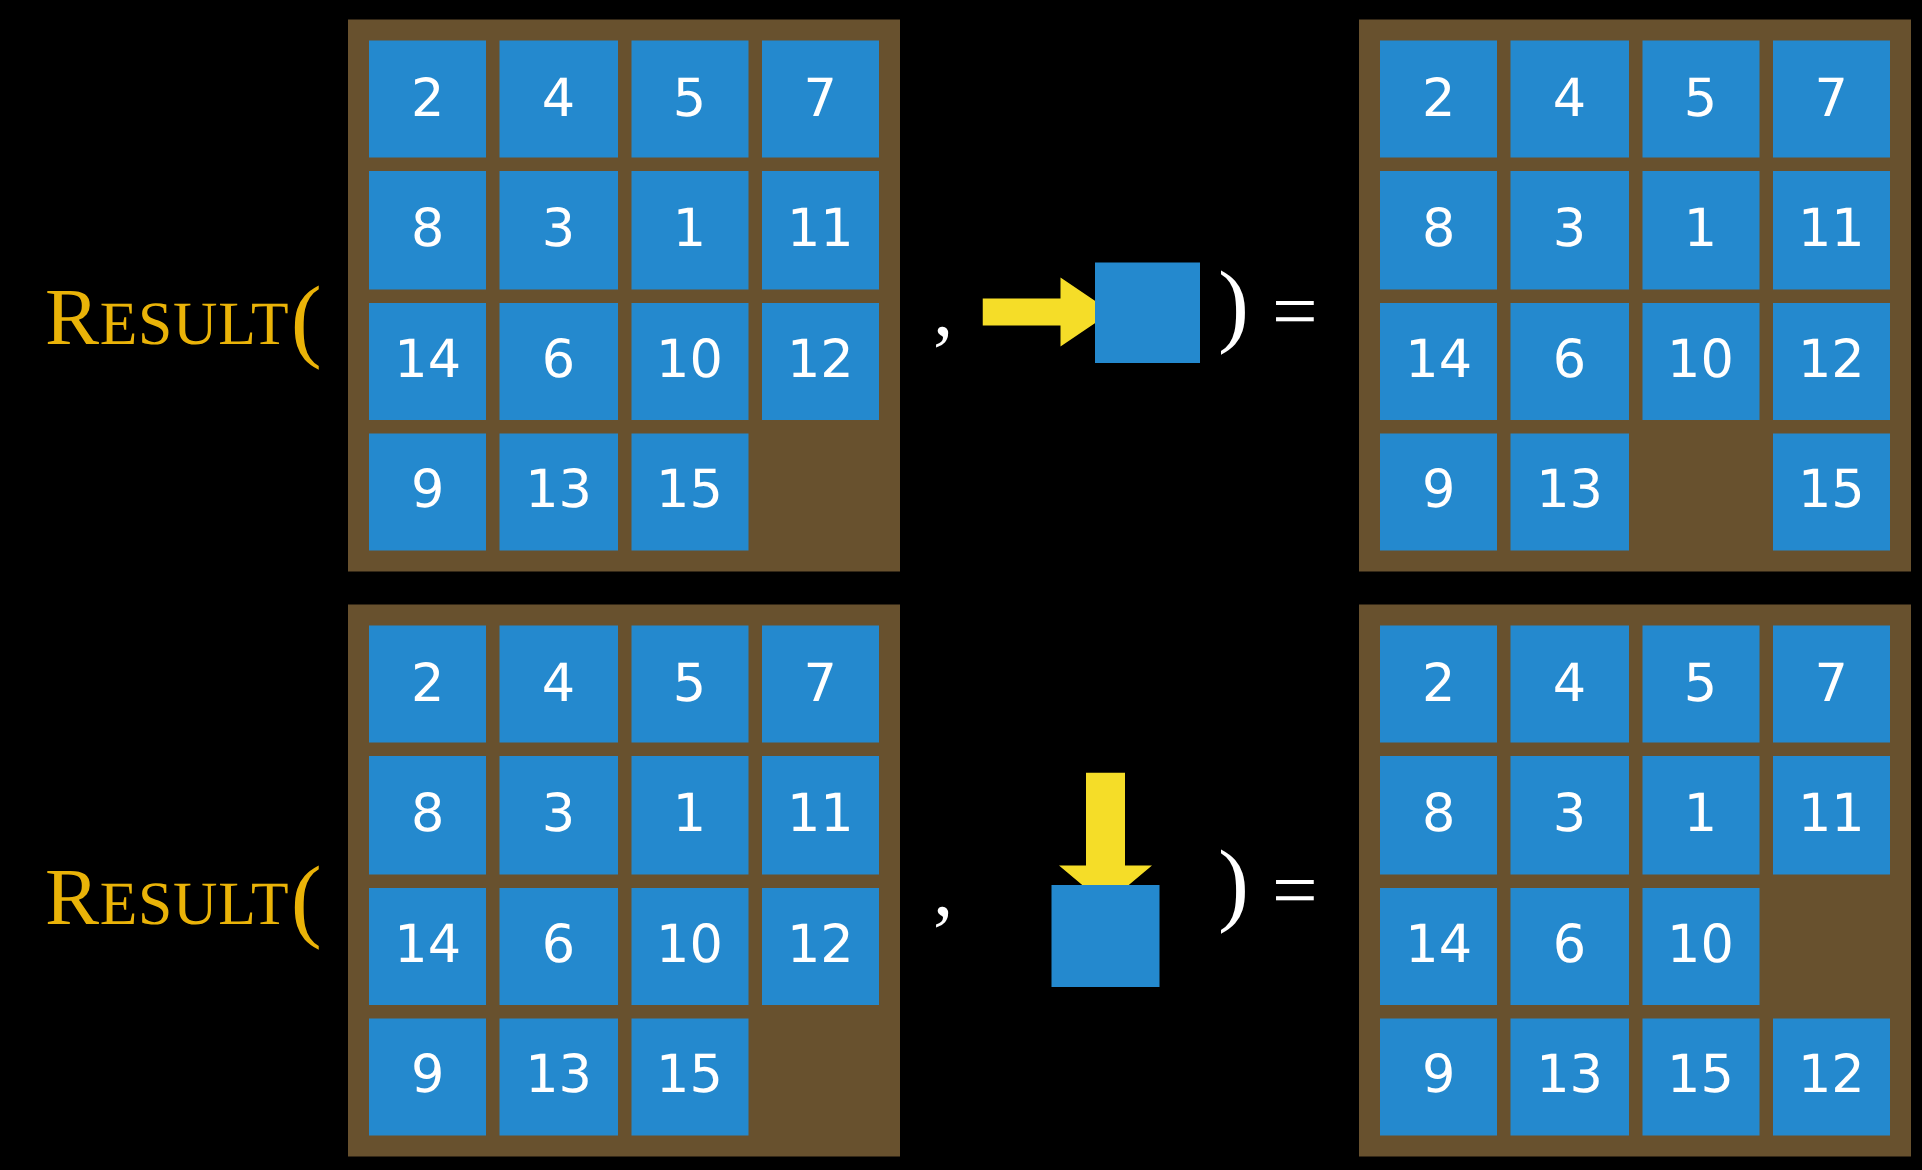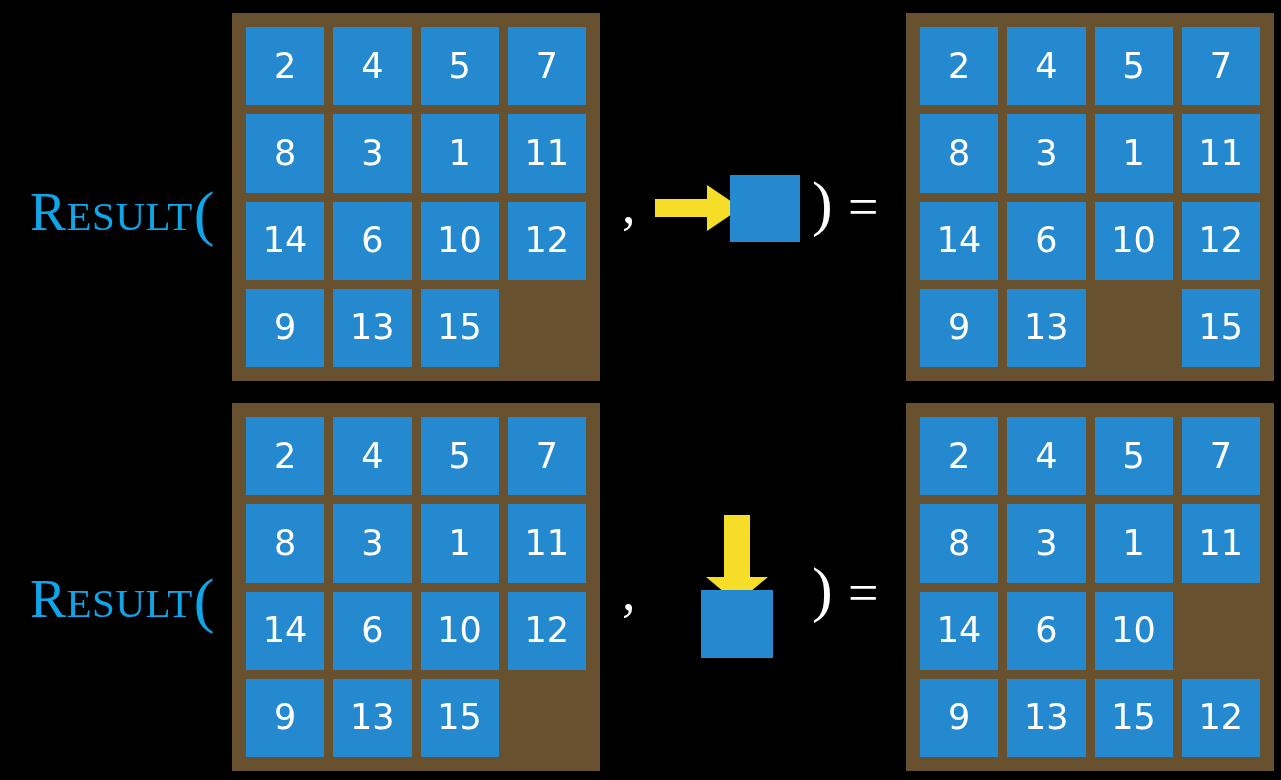--- a/index.html
+++ b/index.html
@@ -15,21 +15,21 @@
     position: relative;
     width: 1281px;
     height: 780px;
     background: #000000;
     overflow: hidden;
   }
 
   
   .result-label {
     position: absolute;
-    color: #0ea5e9;
+    color: #eab308;
     font-family: "Liberation Serif", "DejaVu Serif", serif;
     white-space: nowrap;
     line-height: 1;
     letter-spacing: 0.5px;
   }
   .result-label .cap {
     font-size: 54px;
   }
   .result-label .smallcaps {
     font-size: 41px;

